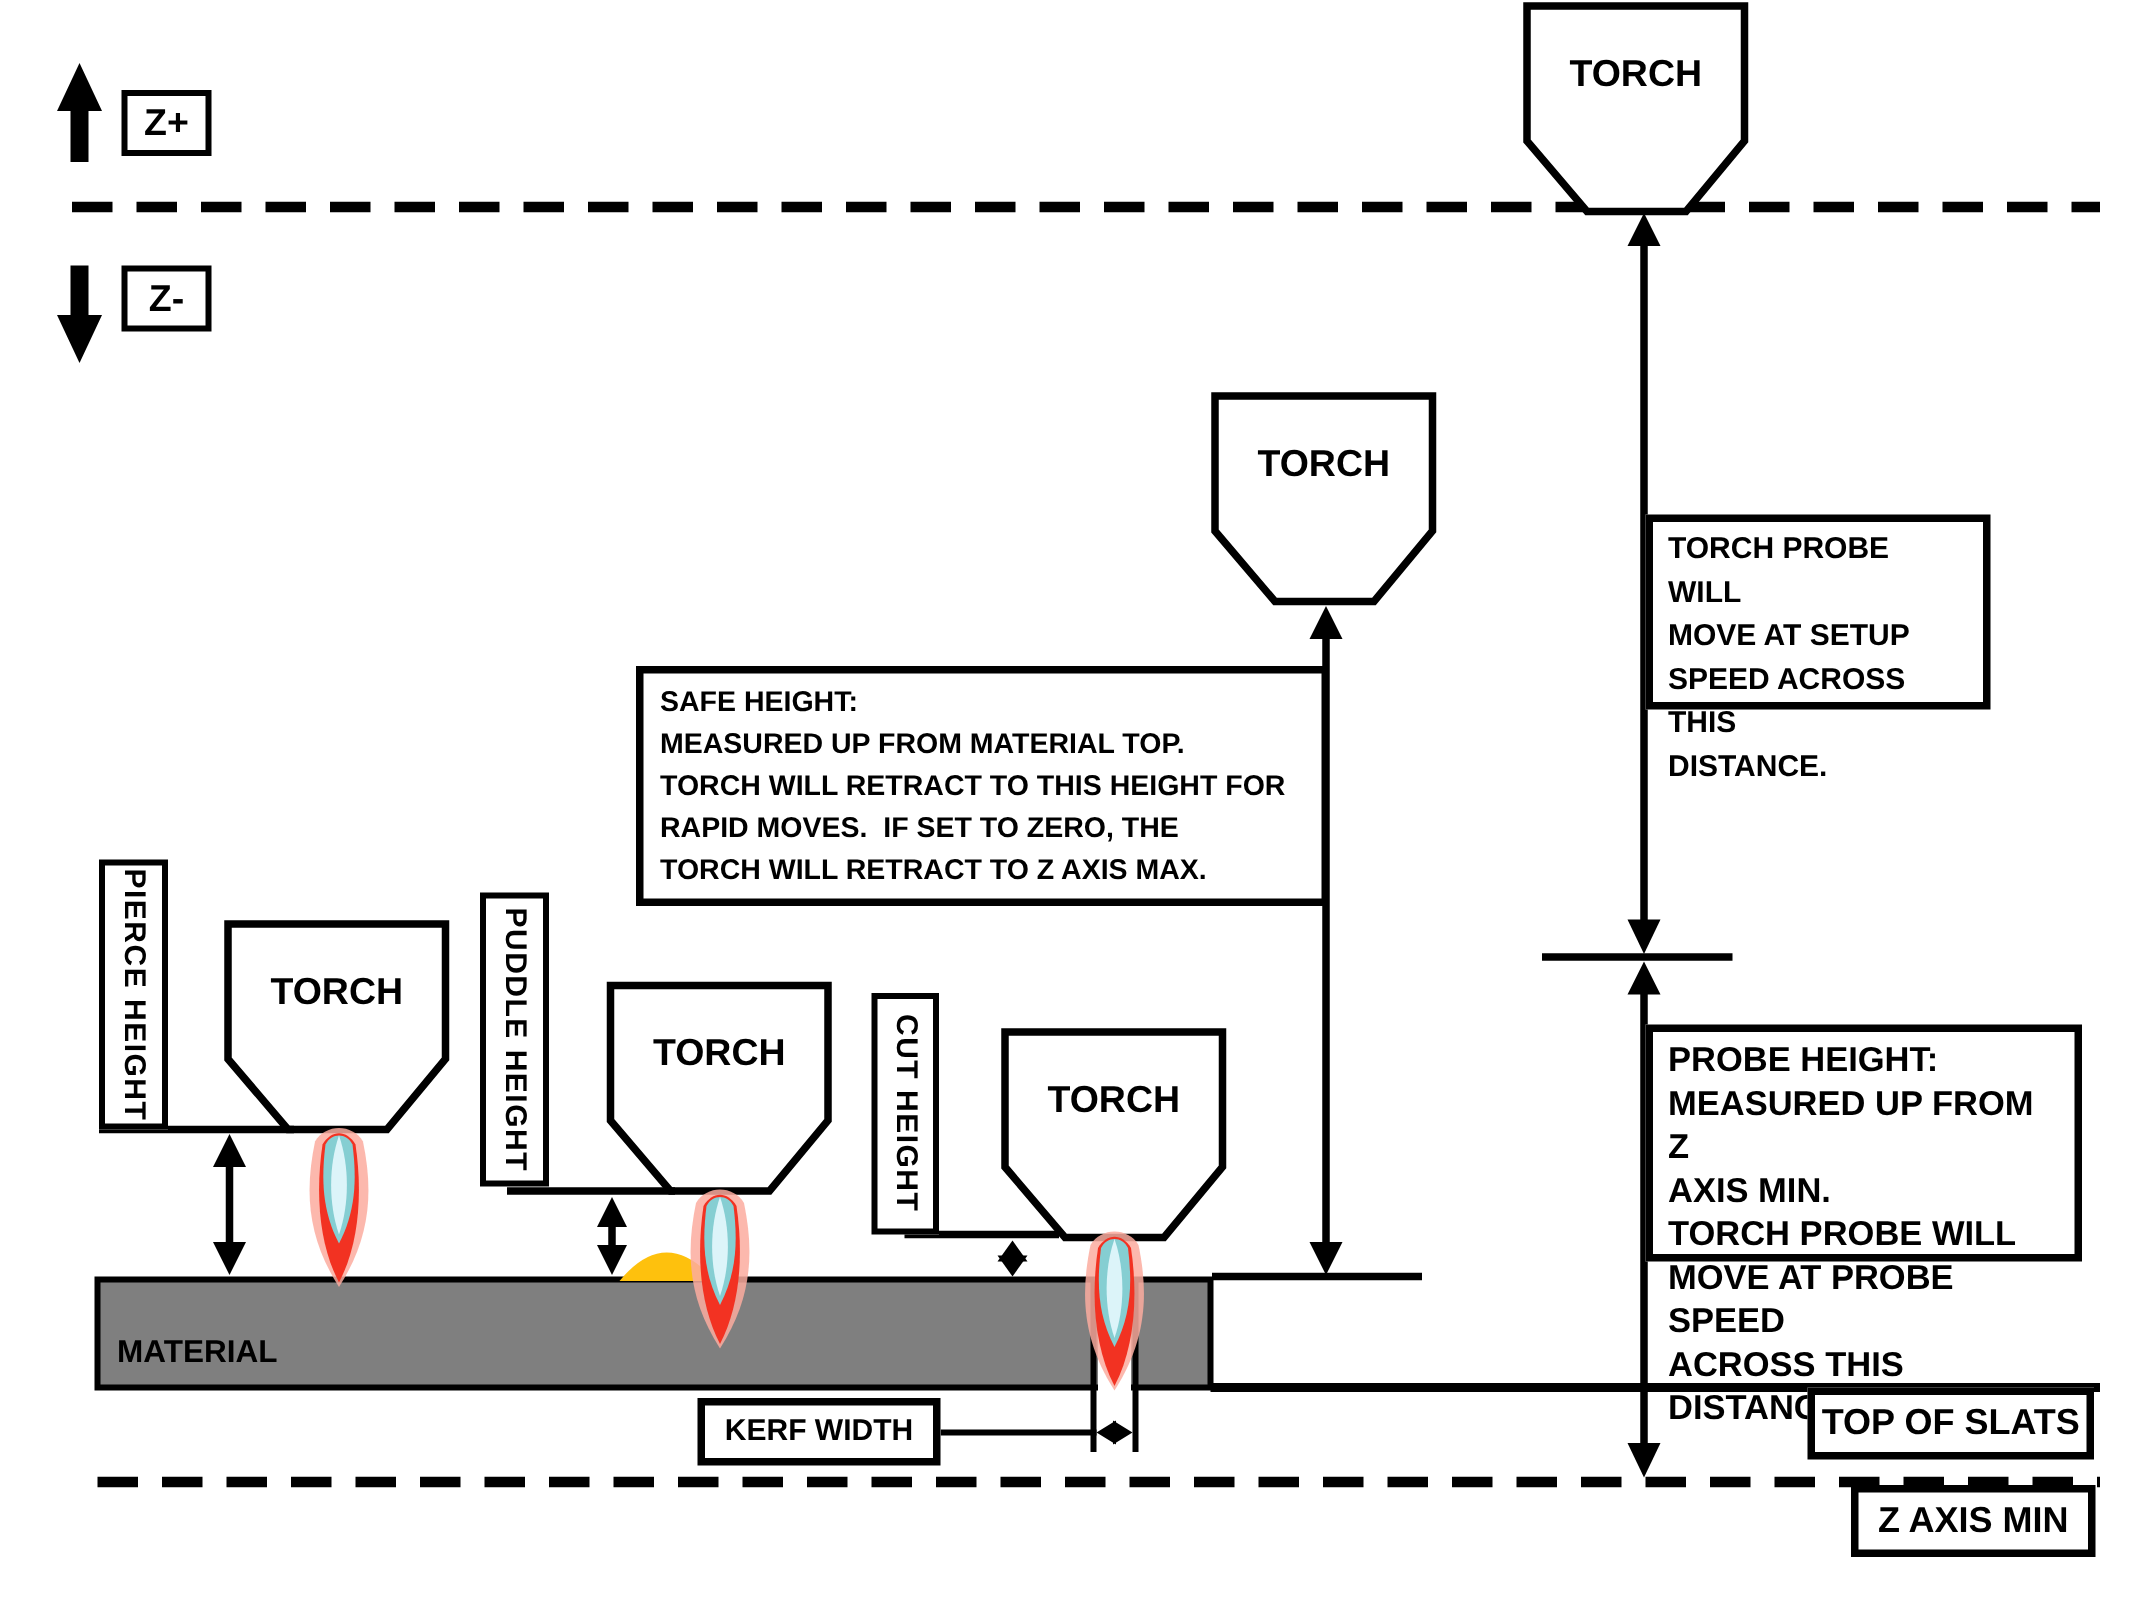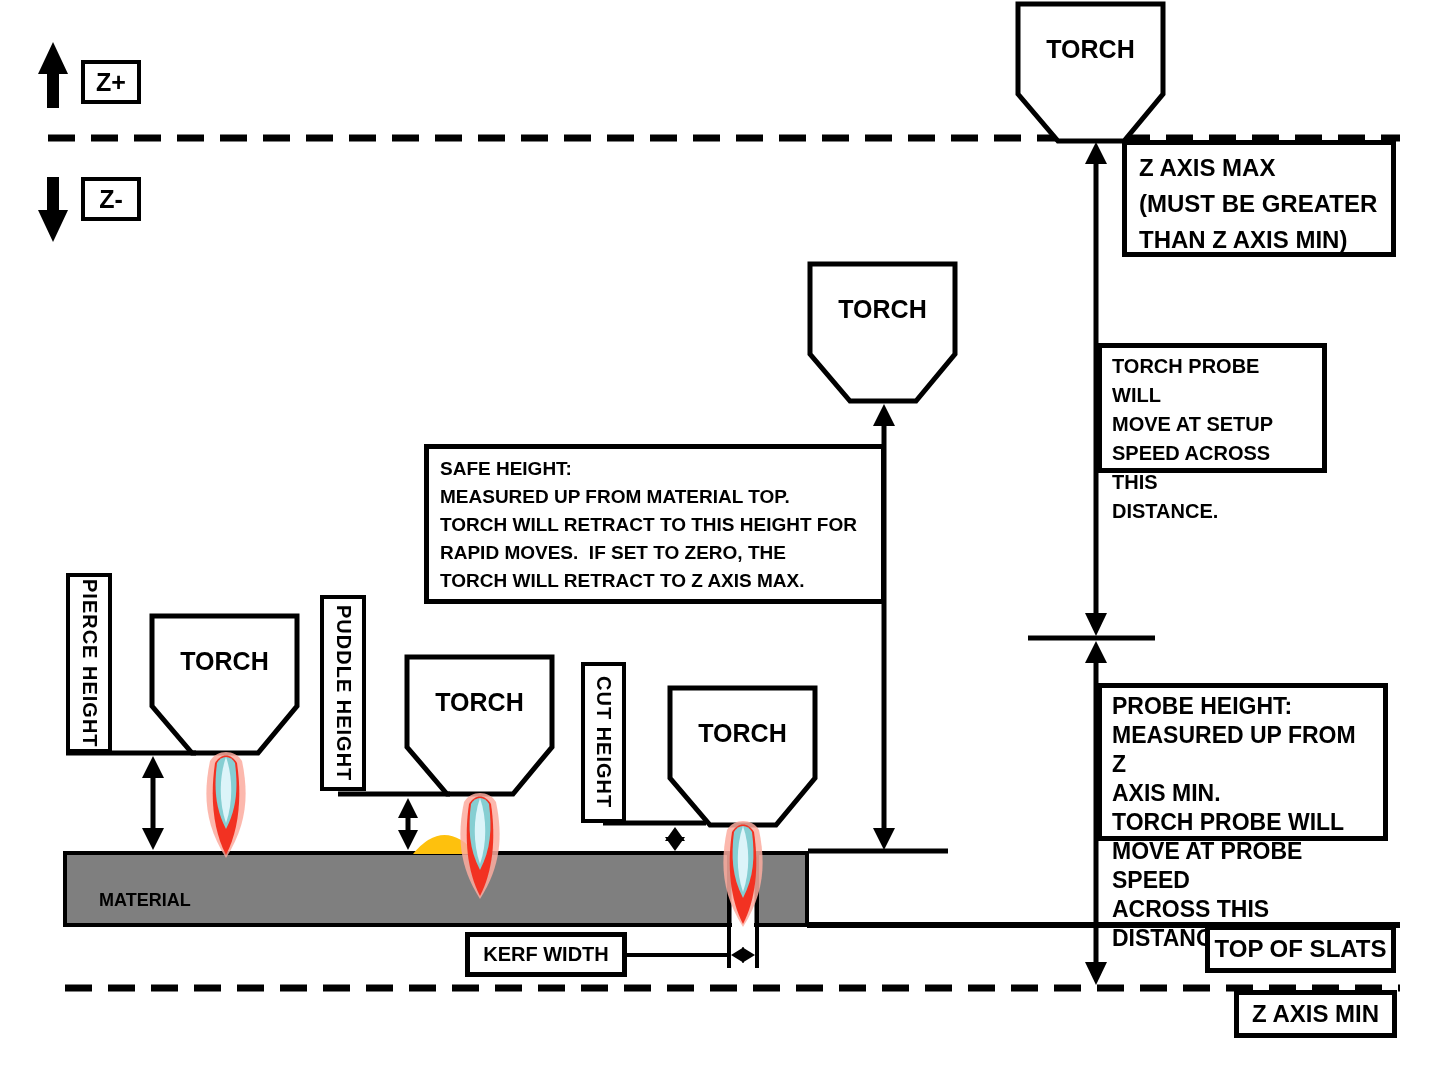--- a/index.html
+++ b/index.html
@@ -155,35 +155,32 @@
   <div class="box vbox" style="left:581px;top:662px;width:45px;height:161px;">CUT HEIGHT</div>
 
   <div class="box center" style="left:465px;top:932px;width:162px;height:45px;font-size:20px;">KERF WIDTH</div>
 
   <div class="box callout" style="left:424px;top:444px;width:462px;height:160px;font-size:19px;line-height:28px;padding:6px 11px;">SAFE HEIGHT:
 MEASURED UP FROM MATERIAL TOP.
 TORCH WILL RETRACT TO THIS HEIGHT FOR
 RAPID MOVES.  IF SET TO ZERO, THE
 TORCH WILL RETRACT TO Z AXIS MAX.</div>
 
-  <div class="box callout" style="left:1122px;top:140px;width:274px;height:117px;font-size:24px;line-height:36px;padding:5px 12px;">Z AXIS MAX
-(MUST BE GREATER
-THAN Z AXIS MIN)</div>
 
   <div class="box callout" style="left:1097px;top:343px;width:230px;height:130px;font-size:20px;line-height:29px;padding:4px 10px;">TORCH PROBE WILL
 MOVE AT SETUP
 SPEED ACROSS THIS
 DISTANCE.</div>
 
   <div class="box callout" style="left:1097px;top:683px;width:291px;height:158px;font-size:23px;line-height:29px;padding:4px 10px;">PROBE HEIGHT:
 MEASURED UP FROM Z
 AXIS MIN.
 TORCH PROBE WILL
 MOVE AT PROBE SPEED
 ACROSS THIS DISTANCE.</div>
 
   <div class="box center" style="left:1234px;top:990px;width:163px;height:48px;font-size:24px;">Z AXIS MIN</div>
 
   <div class="box center" style="left:1205px;top:925px;width:191px;height:48px;font-size:24px;">TOP OF SLATS</div>
 
-  <div class="plain-label" style="left:78px;top:890px;font-size:18px;margin-left:21px;">MATERIAL</div>
+  <div class="plain-label" style="left:78px;top:890px;font-size:21px;">MATERIAL</div>
 
 </div>
 
 </body></html>

